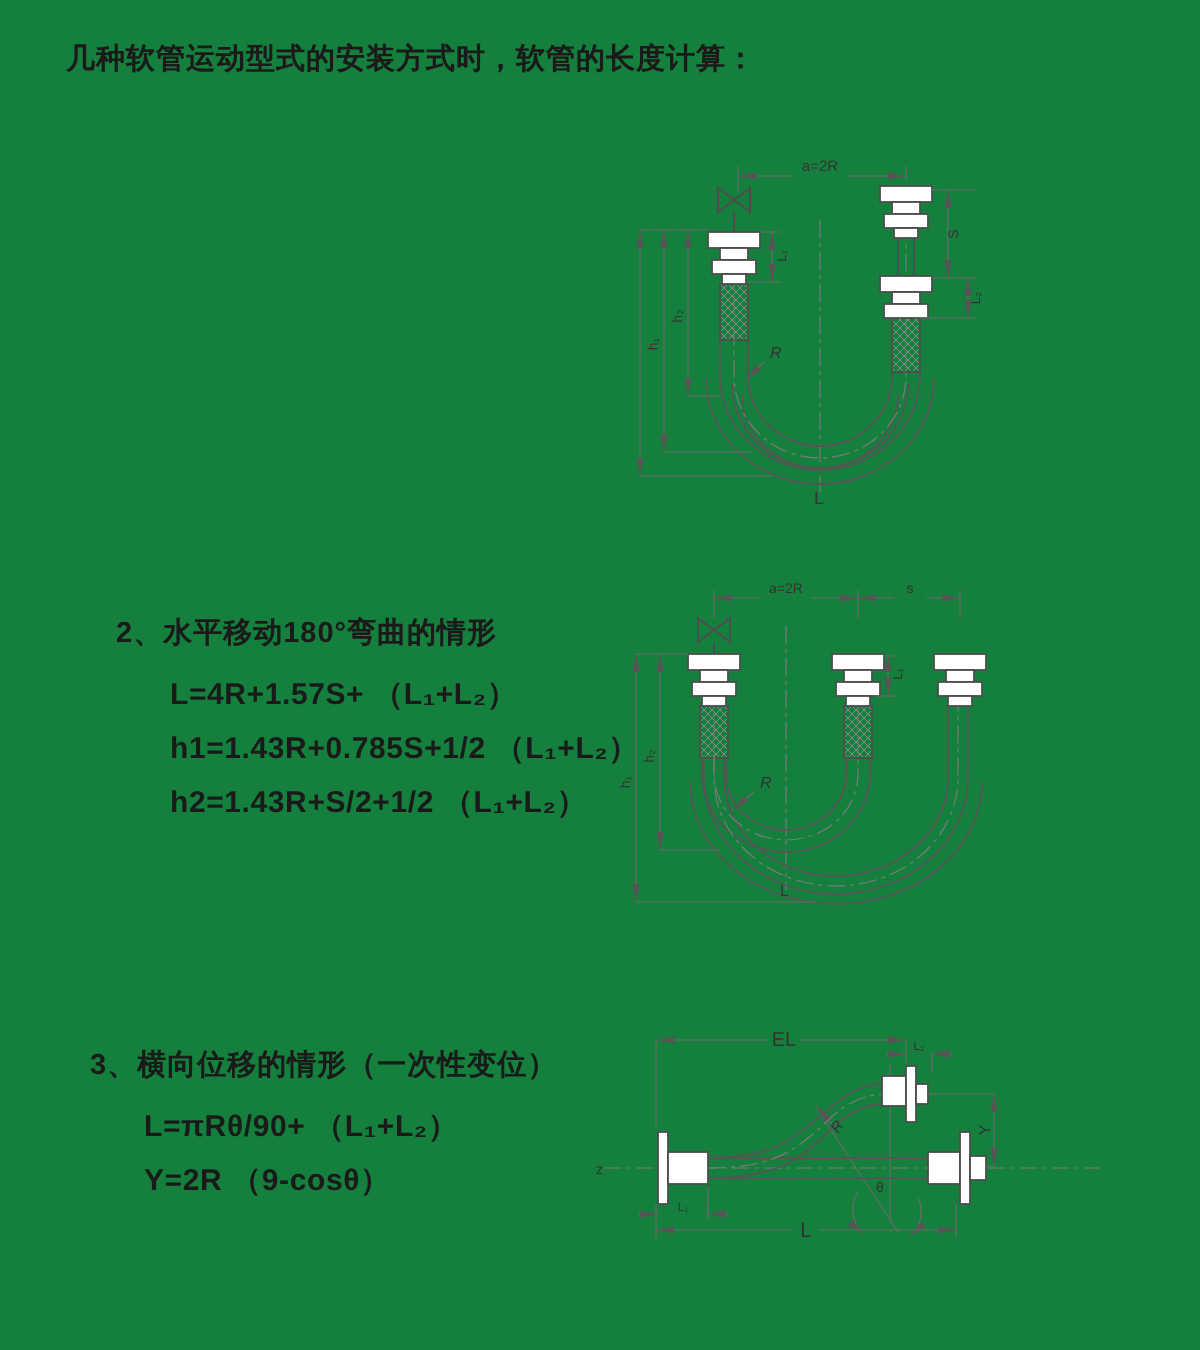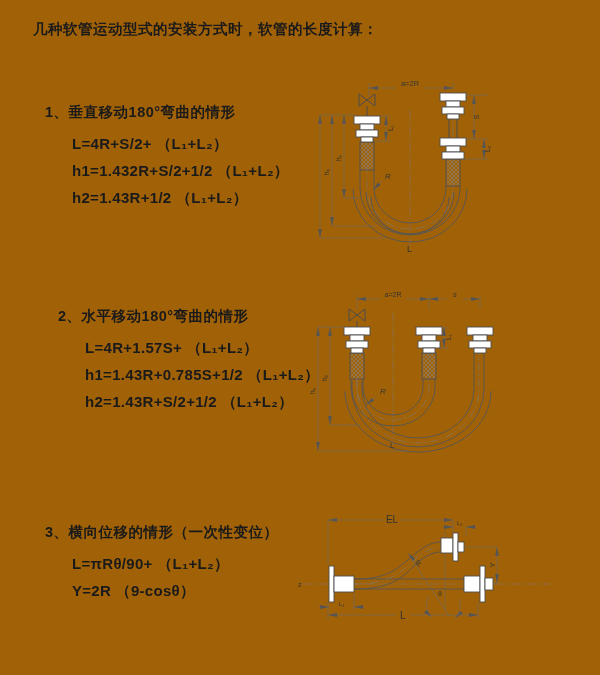--- a/index.html
+++ b/index.html
@@ -1,17 +1,17 @@
 <!DOCTYPE html>
 <html><head>
 <meta charset="utf-8">
 <style>
   html,body{margin:0;padding:0;background:#e8e8e8;}
   .page{
-    position:relative;width:600px;height:675px;background:#a16207;
+    position:relative;width:600px;height:675px;background:#15803d;
     font-family:"Liberation Sans","DejaVu Sans",sans-serif;color:#1a1a1a;
     overflow:hidden;margin:0 auto;
   }
   .doc-title{
     position:absolute;left:33px;top:20px;font-size:14.5px;font-weight:700;
     letter-spacing:.5px;white-space:nowrap;
   }
   .section{position:absolute;white-space:nowrap;}
   .sec-heading{font-size:14.5px;font-weight:700;margin:0 0 8px 0;letter-spacing:.5px;}
   .formula{font-size:15px;font-weight:600;margin-left:27px;line-height:27px;letter-spacing:.3px;}
@@ -36,26 +36,20 @@
         <path d="M10,2.5 L0,0.4 L0,4.6 Z" fill="#555"></path>
       </marker>
       <pattern id="braidpat" patternUnits="userSpaceOnUse" width="4" height="4">
         <path d="M0,0 L4,4 M4,0 L0,4" stroke="#8a8a8a" stroke-width="0.5"></path>
       </pattern>
     </defs>
   </svg>
 
   <div class="doc-title">几种软管运动型式的安装方式时，软管的长度计算：</div>
 
-  <div class="section" style="left:45px;top:103px">
-    <div class="sec-heading">1、垂直移动180°弯曲的情形</div>
-    <div class="formula">L=4R+S/2+ （L₁+L₂）</div>
-    <div class="formula">h1=1.432R+S/2+1/2 （L₁+L₂）</div>
-    <div class="formula">h2=1.43R+1/2 （L₁+L₂）</div>
-  </div>
 
   <div class="section" style="left:58px;top:307px">
     <div class="sec-heading">2、水平移动180°弯曲的情形</div>
     <div class="formula">L=4R+1.57S+ （L₁+L₂）</div>
     <div class="formula">h1=1.43R+0.785S+1/2 （L₁+L₂）</div>
     <div class="formula">h2=1.43R+S/2+1/2 （L₁+L₂）</div>
   </div>
 
   <div class="section" style="left:45px;top:523px">
     <div class="sec-heading">3、横向位移的情形（一次性变位）</div>

